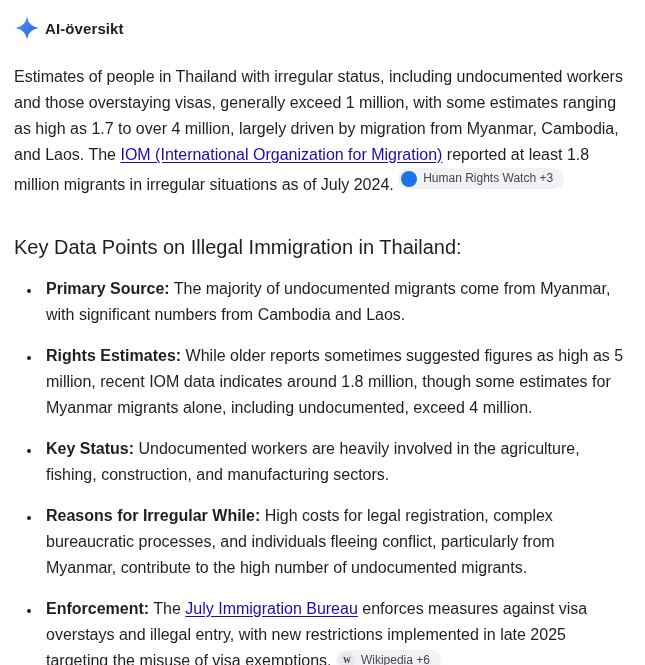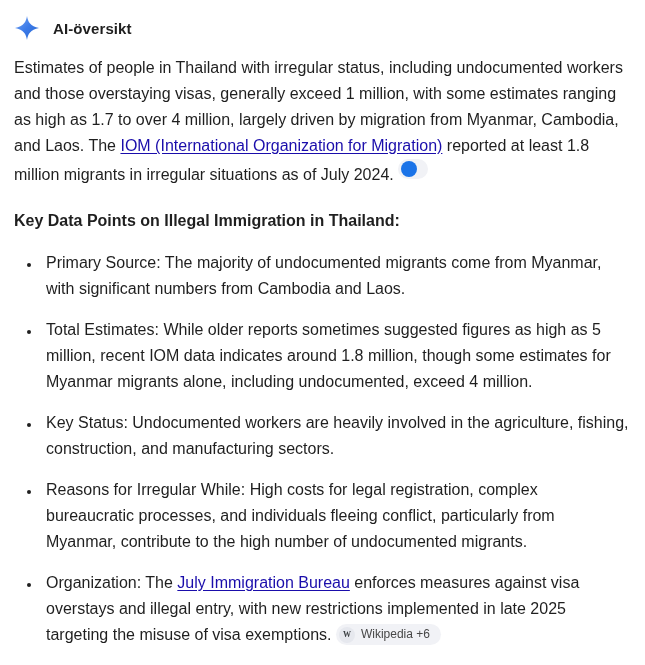--- a/index.html
+++ b/index.html
@@ -10,53 +10,53 @@
     font-family: "Liberation Sans", sans-serif;
     color: #1f1f1f;
   }
   .panel {
     width: 645px;
     padding: 14px 16px 10px 14px;
   }
   .header {
     display: flex;
     align-items: center;
-    gap: 14px;
+    gap: 6px;
     padding: 2px 0 0 1px;
   }
   .sparkle { width: 24px; height: 24px; display: block; }
   .header-label {
     font-size: 15px;
     font-weight: 700;
     color: #1f1f1f;
     letter-spacing: 0.1px;
   }
   .body-text {
     font-size: 16px;
     line-height: 26px;
     color: #1f1f1f;
   }
-  .intro { margin-top: 15px; }
+  .intro { margin-top: 24px; }
   .section-heading {
-    font-size: 16px;
+    font-size: 20px;
     line-height: 26px;
-    font-weight: 700;
-    margin-top: 20px;
+    font-weight: 400;
+    margin-top: 36px;
   }
   ul.key-points {
     margin-top: 16px;
     padding-left: 27px;
     list-style: disc outside;
   }
   ul.key-points li {
     padding-left: 5px;
     margin-bottom: 15px;
   }
   ul.key-points li::marker { font-size: 12px; color: #1f1f1f; }
-  b { font-weight: 400; }
+  b { font-weight: 700; }
   a.inline-link {
     color: #1a0dab;
     text-decoration: underline;
     text-underline-offset: 2px;
     cursor: pointer;
   }
   .src-chip {
     display: inline-flex;
     align-items: center;
     gap: 6px;
@@ -103,28 +103,29 @@
           <stop offset="1" stop-color="#2a67cc"></stop>
         </linearGradient>
       </defs>
       <path d="M12 0 C12.8 5.7 15.4 10.6 24 12 C15.4 13.4 12.8 18.3 12 24 C11.2 18.3 8.6 13.4 0 12 C8.6 10.6 11.2 5.7 12 0 Z" fill="url(#sparkleGrad)"></path>
     </svg>
     <span class="header-label">AI-översikt</span>
   </div>
 
   <p class="body-text intro">Estimates of people in Thailand with irregular status, including undocumented workers and those overstaying visas, generally exceed 1 million, with some estimates ranging as high as 1.7 to over 4 million, largely driven by migration from Myanmar, Cambodia, and Laos. The <a class="inline-link" href="#">IOM (International Organization for Migration)</a> reported at least 1.8 million migrants in irregular situations as of July 2024. <span class="src-chip">
         <span class="chip-icon chip-icon-dot"></span>
+        <span class="chip-label">Human Rights Watch +3</span>
       </span></p>
 
   <h3 class="section-heading">Key Data Points on Illegal Immigration in Thailand:</h3>
 
   <ul class="key-points body-text" id="key-points-list">
       <li><b>Primary Source:</b> The majority of undocumented migrants come from Myanmar, with significant numbers from Cambodia and Laos.</li>
-      <li><b>Total Estimates:</b> While older reports sometimes suggested figures as high as 5 million, recent IOM data indicates around 1.8 million, though some estimates for Myanmar migrants alone, including undocumented, exceed 4 million.</li>
+      <li><b>Rights Estimates:</b> While older reports sometimes suggested figures as high as 5 million, recent IOM data indicates around 1.8 million, though some estimates for Myanmar migrants alone, including undocumented, exceed 4 million.</li>
       <li><b>Key Status:</b> Undocumented workers are heavily involved in the agriculture, fishing, construction, and manufacturing sectors.</li>
       <li><b>Reasons for Irregular While:</b> High costs for legal registration, complex bureaucratic processes, and individuals fleeing conflict, particularly from Myanmar, contribute to the high number of undocumented migrants.</li>
-      <li><b>Organization:</b> The <a class="inline-link" href="#">July Immigration Bureau</a> enforces measures against visa overstays and illegal entry, with new restrictions implemented in late 2025 targeting the misuse of visa exemptions. <span class="src-chip">
+      <li><b>Enforcement:</b> The <a class="inline-link" href="#">July Immigration Bureau</a> enforces measures against visa overstays and illegal entry, with new restrictions implemented in late 2025 targeting the misuse of visa exemptions. <span class="src-chip">
           <span class="chip-icon chip-icon-w">W</span>
           <span class="chip-label">Wikipedia +6</span>
         </span></li>
     </ul>
 
 </div>
 
 </body></html>

